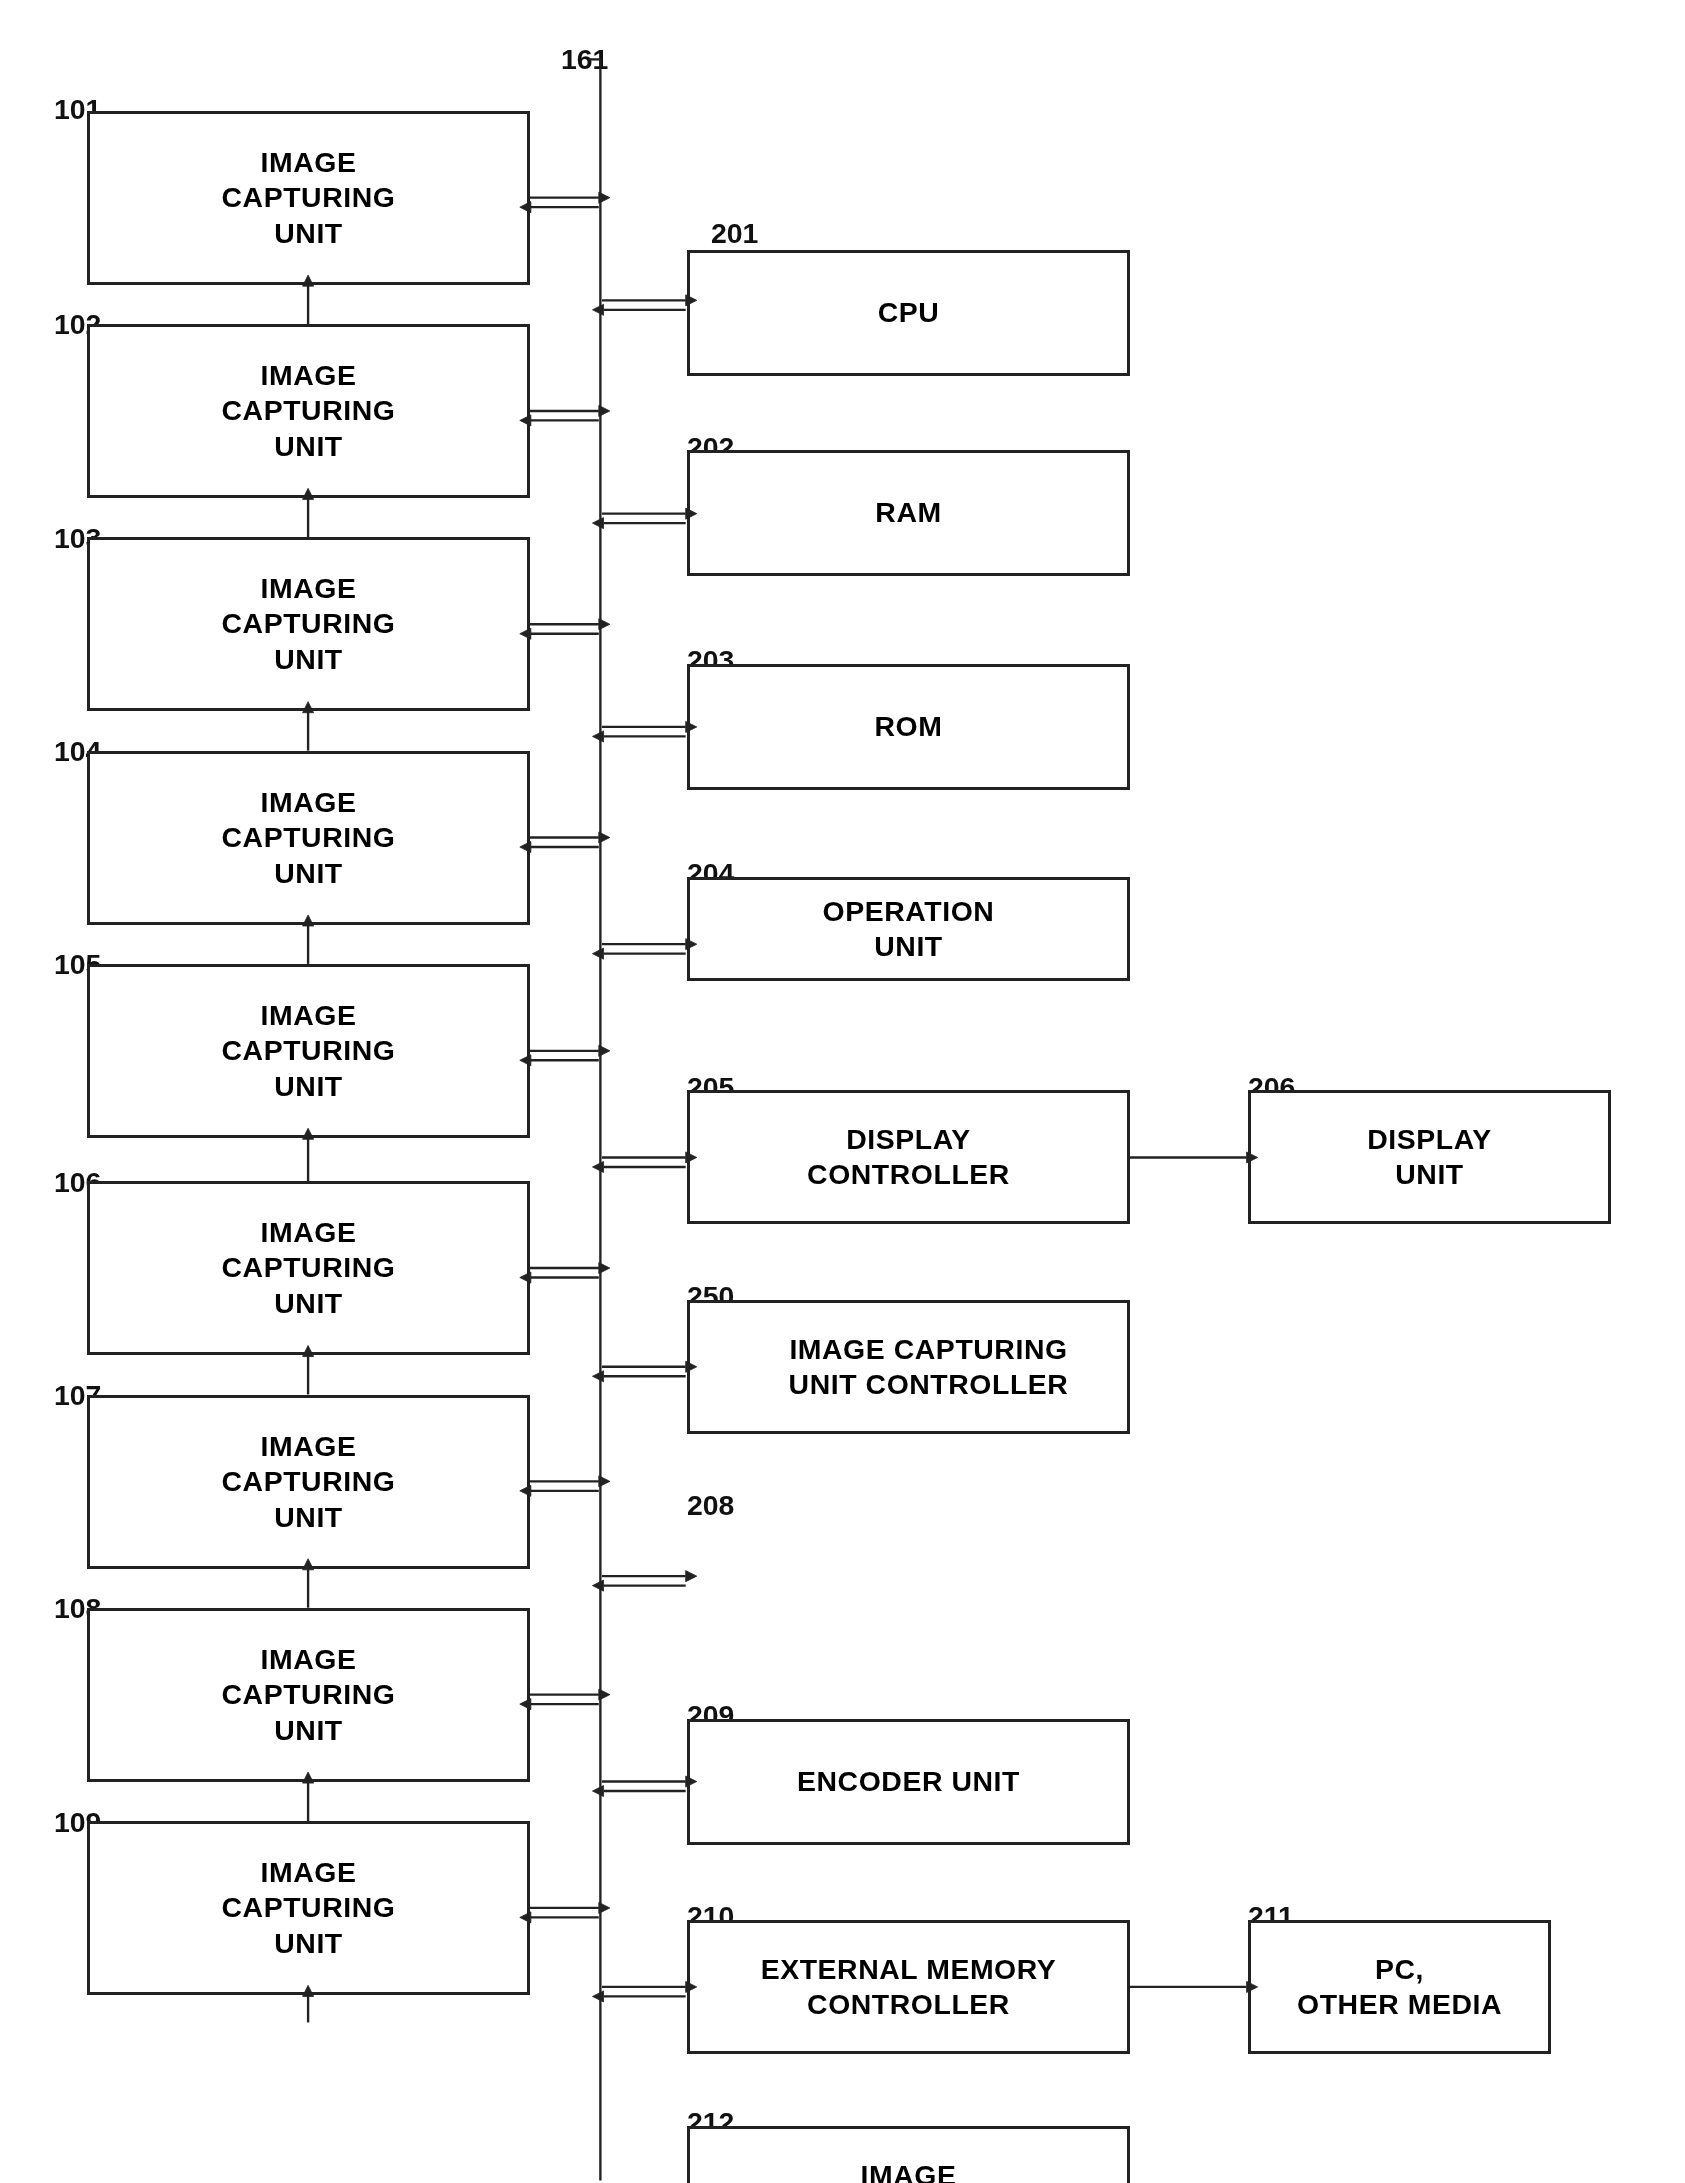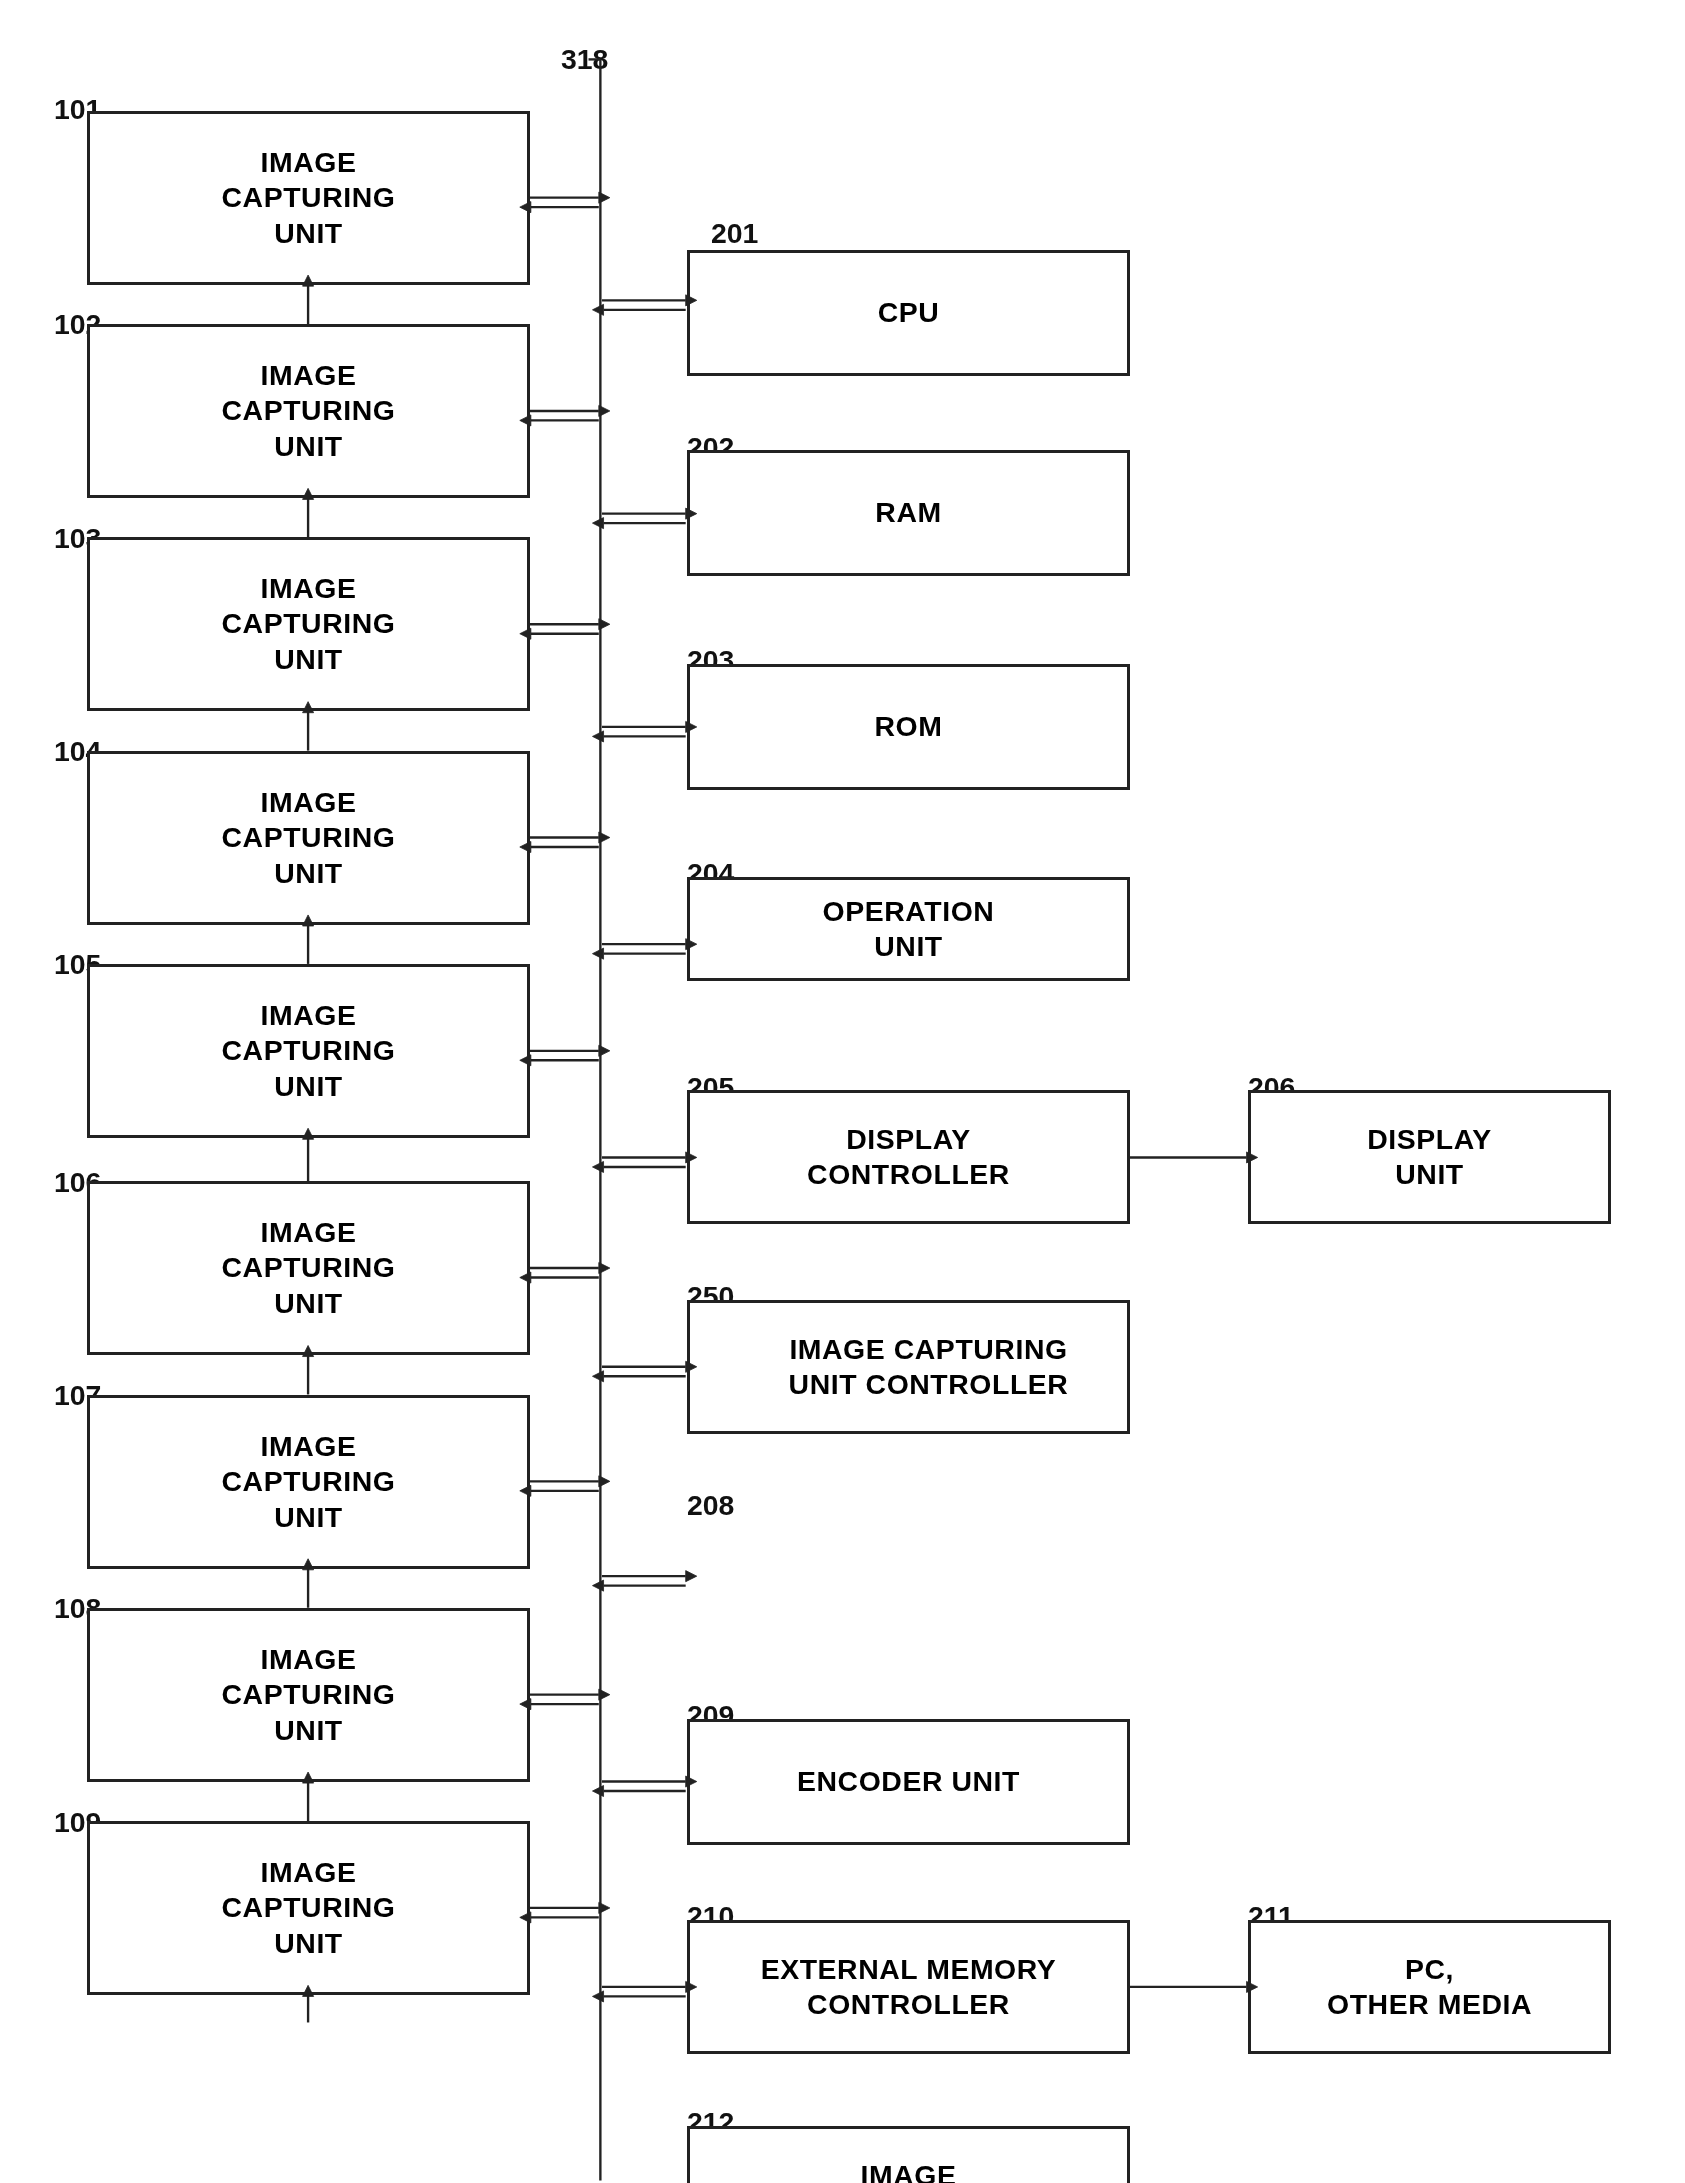--- a/index.html
+++ b/index.html
@@ -117,26 +117,26 @@
 
   <span class="label" style="left:687px; top:1489px;">208</span>
 
   <span class="label" style="left:687px; top:1699px;">209</span>
   <div class="box" style="left:687px; top:1719px; width:443px; height:126px;">ENCODER UNIT</div>
 
   <span class="label" style="left:687px; top:1900px;">210</span>
   <div class="box" style="left:687px; top:1920px; width:443px; height:134px;">EXTERNAL MEMORY<br>CONTROLLER</div>
 
   <span class="label" style="left:1248px; top:1900px;">211</span>
-  <div class="box" style="left:1248px; top:1920px; width:363px; height:134px;">PC,<br>OTHER MEDIA</div>
+  <div class="box" style="left:1248px; top:1920px; width:303px; height:134px;">PC,<br>OTHER MEDIA</div>
 
   <span class="label" style="left:687px; top:2106px;">212</span>
   <div class="box" style="left:687px; top:2126px; width:443px; height:134px;">IMAGE<br>PROCESSING UNIT</div>
 
-  <span class="label" style="left:561px; top:43px;">318</span>
+  <span class="label" style="left:561px; top:43px;">161</span>
 
   <svg class="arrows" viewBox="0 0 2133 2763" width="1685" height="2183">
 
     <line x1="760" y1="85" x2="760" y2="2760"></line>
 
     <line x1="670" y1="250" x2="758" y2="250"></line>
     <polygon points="758,243 772,250 758,257"></polygon>
 
     <line x1="672" y1="262" x2="758" y2="262"></line>
     <polygon points="672,255 658,262 672,269"></polygon>

